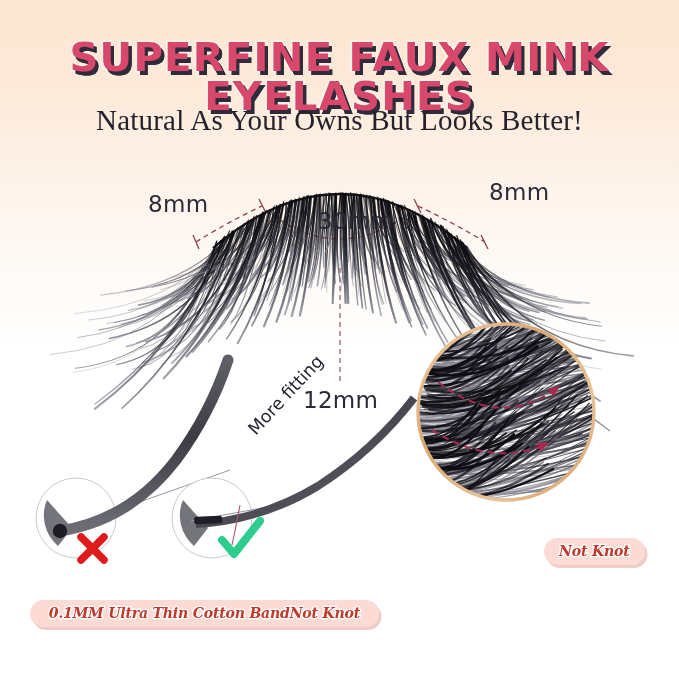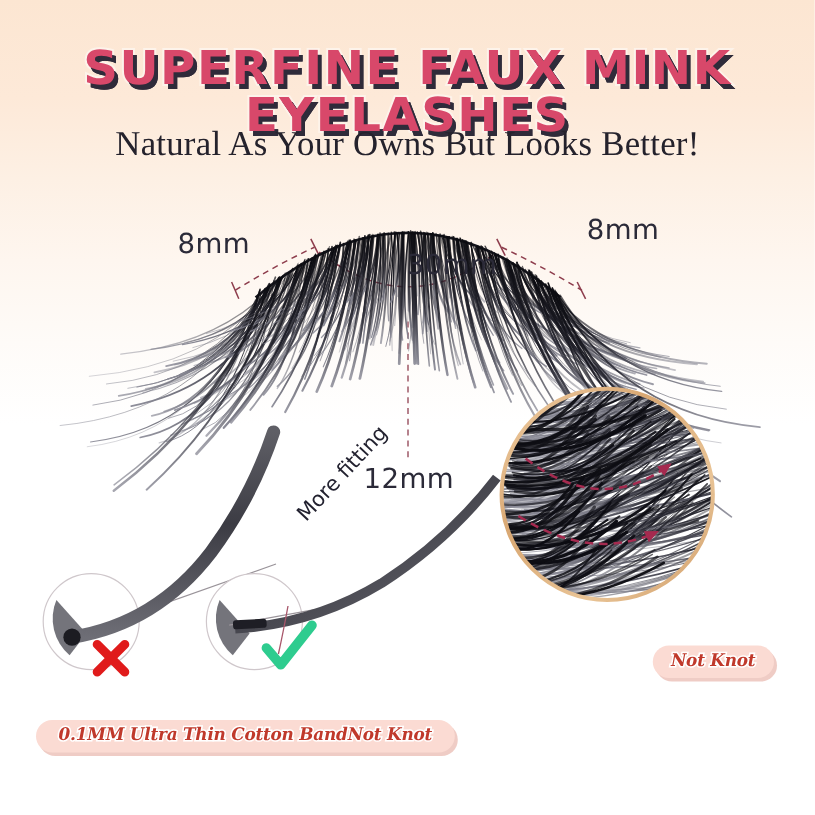--- a/index.html
+++ b/index.html
@@ -71,21 +71,21 @@
   
   .meas {
     position: absolute;
     font-family: "DejaVu Sans", sans-serif;
     font-size: 23px;
     color: #2b2a38;
     letter-spacing: 0.3px;
     white-space: nowrap;
   }
   .meas-left  { left: 148px; top: 191px; }
-  .meas-mid   { left: 318px; top: 208px; padding-left: 21px; }
+  .meas-mid   { left: 318px; top: 208px; }
   .meas-right { left: 489px; top: 179px; }
   .meas-12    { left: 303px; top: 387px; }
 
   .more-fitting {
     position: absolute;
     left: 244px;
     top: 425px;
     font-family: "DejaVu Sans", sans-serif;
     font-size: 17.5px;
     color: #232230;

